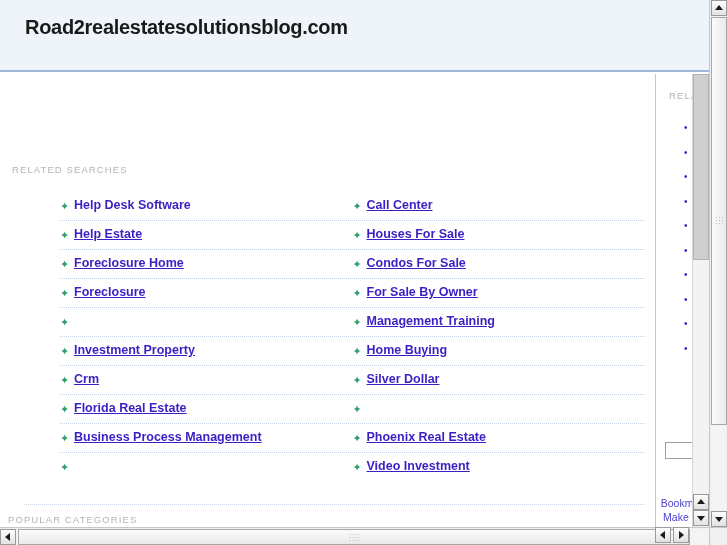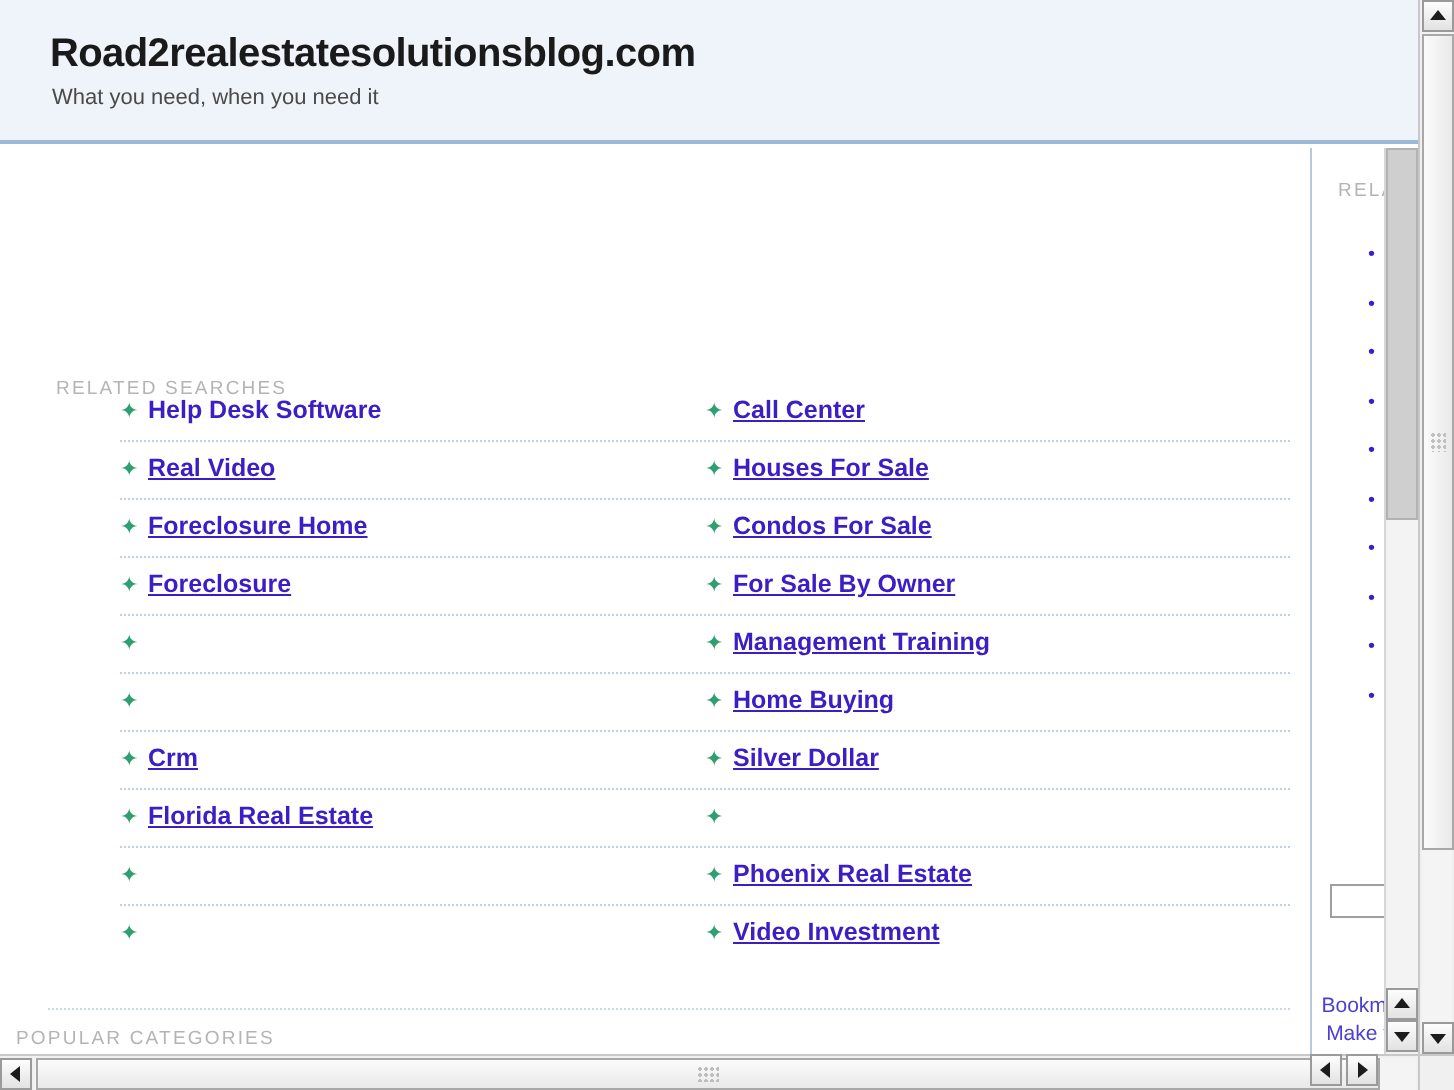--- a/index.html
+++ b/index.html
@@ -58,21 +58,21 @@
 
   .section-label {
     position: absolute;
     font-size: 9.5px;
     letter-spacing: 1.1px;
     color: #b4b4b4;
     text-transform: uppercase;
     white-space: nowrap;
   }
 
-  #rs-label { left: 28px; top: 90px; margin-top: 25px; }
+  #rs-label { left: 12px; top: 90px; }
 
   
   #rs-grid {
     position: absolute;
     left: 60px; top: 118px;
     width: 585px;
   }
   .rs-row {
     display: flex;
     width: 100%;
@@ -307,42 +307,41 @@
     border-top: 1px solid #c8c8c8;
   }
 </style>
 </head>
 <body>
 
 <div id="viewport">
 
   <div id="header">
     <div class="site-title">Road2realestatesolutionsblog.com</div>
-    <div class="tagline">What you need, when you need it</div>
   </div>
 
   <div id="main">
 
     <div class="section-label" id="rs-label">RELATED SEARCHES</div>
 
     <div id="rs-grid">
         <div class="rs-row">
           <div class="rs-cell">
             <span class="rs-arrow">✦</span>
             <span class="rs-link no-underline">Help Desk Software</span>
           </div>
           <div class="rs-cell">
             <span class="rs-arrow">✦</span>
             <span class="rs-link">Call Center</span>
           </div>
         </div>
         <div class="rs-row">
           <div class="rs-cell">
             <span class="rs-arrow">✦</span>
-            <span class="rs-link">Real Video</span>
+            <span class="rs-link">Help Estate</span>
           </div>
           <div class="rs-cell">
             <span class="rs-arrow">✦</span>
             <span class="rs-link">Houses For Sale</span>
           </div>
         </div>
         <div class="rs-row">
           <div class="rs-cell">
             <span class="rs-arrow">✦</span>
             <span class="rs-link">Foreclosure Home</span>
@@ -367,20 +366,21 @@
             <span class="rs-arrow">✦</span>
           </div>
           <div class="rs-cell">
             <span class="rs-arrow">✦</span>
             <span class="rs-link">Management Training</span>
           </div>
         </div>
         <div class="rs-row">
           <div class="rs-cell">
             <span class="rs-arrow">✦</span>
+            <span class="rs-link">Investment Property</span>
           </div>
           <div class="rs-cell">
             <span class="rs-arrow">✦</span>
             <span class="rs-link">Home Buying</span>
           </div>
         </div>
         <div class="rs-row">
           <div class="rs-cell">
             <span class="rs-arrow">✦</span>
             <span class="rs-link">Crm</span>
@@ -395,20 +395,21 @@
             <span class="rs-arrow">✦</span>
             <span class="rs-link">Florida Real Estate</span>
           </div>
           <div class="rs-cell">
             <span class="rs-arrow">✦</span>
           </div>
         </div>
         <div class="rs-row">
           <div class="rs-cell">
             <span class="rs-arrow">✦</span>
+            <span class="rs-link">Business Process Management</span>
           </div>
           <div class="rs-cell">
             <span class="rs-arrow">✦</span>
             <span class="rs-link">Phoenix Real Estate</span>
           </div>
         </div>
         <div class="rs-row">
           <div class="rs-cell">
             <span class="rs-arrow">✦</span>
           </div>

